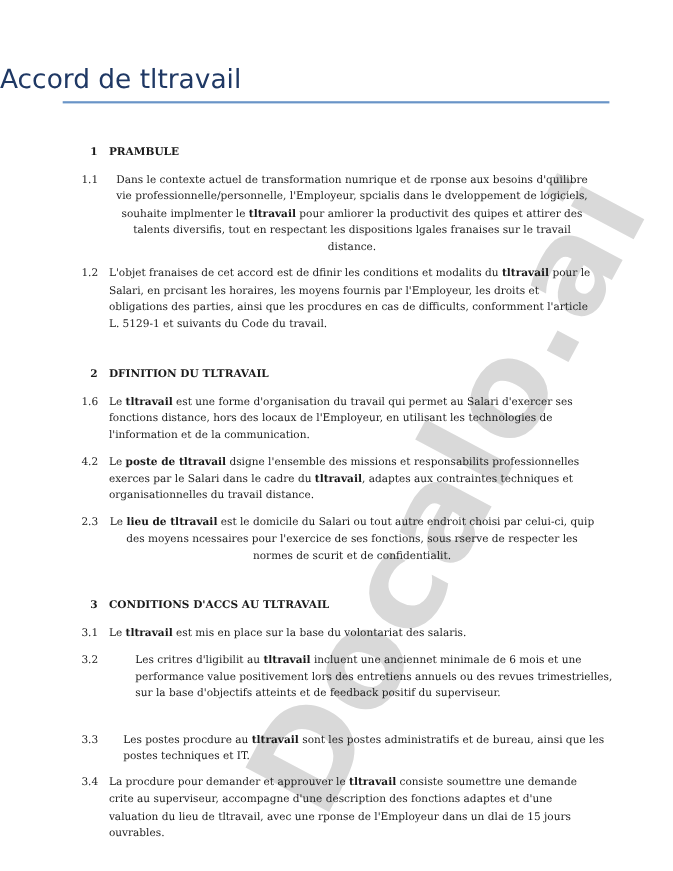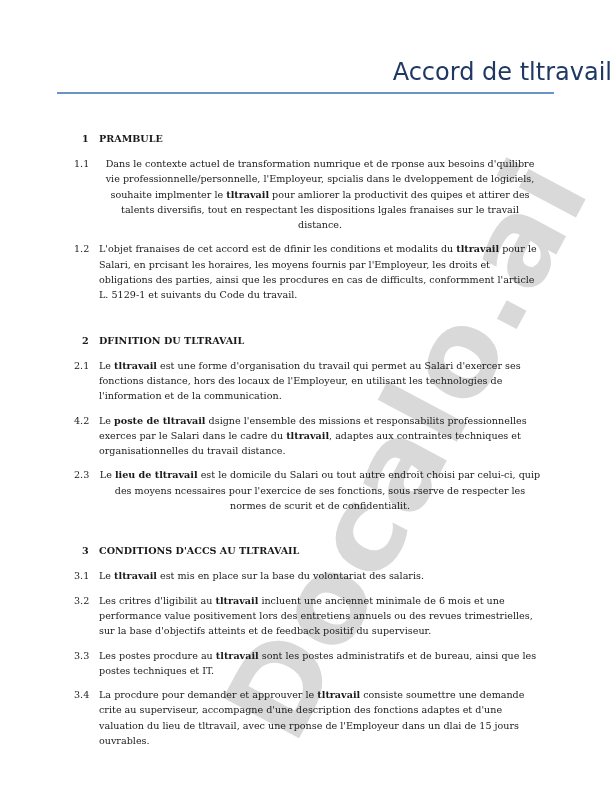--- a/index.html
+++ b/index.html
@@ -1,17 +1,17 @@
 <!DOCTYPE html>
 <html><head>
 <meta charset="utf-8">
 <style>
   html, body { margin: 0; padding: 0; background: #ffffff; }
   body { width: 612px; height: 792px; position: relative; overflow: hidden; font-family: "DejaVu Serif", serif; color: #1a1a1a; }
-  .title { position: absolute; top: 58px; left: 0; width: 612px; text-align: right; font-family: "DejaVu Sans", sans-serif; font-size: 24px; color: #1f3864; letter-spacing: 0px; }
+  .title { position: absolute; top: 58px; left: 0; width: 612px; text-align: left; font-family: "DejaVu Sans", sans-serif; font-size: 24px; color: #1f3864; letter-spacing: 0px; }
   .rule { position: absolute; top: 92px; left: 57px; width: 497px; height: 2px; background: #4f81bd; opacity: 0.85; }
   .watermark { position: absolute; left: 90px; top: 380px; font-family: "DejaVu Sans", sans-serif; font-weight: bold; font-size: 118px; color: #d9d9d9; transform: rotate(-62deg); transform-origin: center; white-space: nowrap; z-index: 0; letter-spacing: 2px; }
   .content { position: absolute; top: 133px; left: 0; width: 612px; z-index: 1; }
   .section-head { position: relative; font-family: "DejaVu Serif", serif; font-weight: bold; font-size: 9.6px; height: 14px; }
   .section-head .num { position: absolute; left: 82px; width: 10px; text-align: left; }
   .section-head .label { position: absolute; left: 99px; }
   .item { position: relative; font-size: 9.6px; line-height: 15.3px; }
   .item .num { position: absolute; left: 74px; }
   .item .text { margin-left: 99px; width: 442px; }
   .item .text b { font-weight: bold; }
@@ -36,45 +36,45 @@
   <div class="item" style="margin-top:9px;">
     <span class="num">1.2</span>
     <div class="text"><span>L'objet franaises de cet accord est de dfinir les conditions et modalits du </span><b>tltravail</b><span> pour le Salari, en prcisant les horaires, les moyens fournis par l'Employeur, les droits et obligations des parties, ainsi que les procdures en cas de difficults, conformment  l'article L. 5129-1 et suivants du Code du travail.</span></div>
   </div>
 
   <div class="section-head" style="margin-top:32px;">
     <span class="num">2</span>
     <span class="label">DFINITION DU TLTRAVAIL</span>
   </div>
   <div class="item" style="margin-top:9px;">
-    <span class="num">2.1</span>
+    <span class="num">1.6</span>
     <div class="text"><span>Le </span><b>tltravail</b><span> est une forme d'organisation du travail qui permet au Salari d'exercer ses fonctions  distance, hors des locaux de l'Employeur, en utilisant les technologies de l'information et de la communication.</span></div>
   </div>
   <div class="item" style="margin-top:9px;">
     <span class="num">4.2</span>
     <div class="text"><span>Le </span><b>poste de tltravail</b><span> dsigne l'ensemble des missions et responsabilits professionnelles exerces par le Salari dans le cadre du </span><b>tltravail</b><span>, adaptes aux contraintes techniques et organisationnelles du travail  distance.</span></div>
   </div>
   <div class="item" style="margin-top:9px;text-align:center;">
     <span class="num">2.3</span>
     <div class="text"><span>Le </span><b>lieu de tltravail</b><span> est le domicile du Salari ou tout autre endroit choisi par celui-ci, quip des moyens ncessaires pour l'exercice de ses fonctions, sous rserve de respecter les normes de scurit et de confidentialit.</span></div>
   </div>
 
   <div class="section-head" style="margin-top:32px;">
     <span class="num">3</span>
     <span class="label">CONDITIONS D'ACCS AU TLTRAVAIL</span>
   </div>
   <div class="item" style="margin-top:9px;">
     <span class="num">3.1</span>
     <div class="text"><span>Le </span><b>tltravail</b><span> est mis en place sur la base du volontariat des salaris.</span></div>
   </div>
-  <div class="item" style="margin-top:9px;">
+  <div class="item" style="margin-top:9px;padding-left:24px;">
     <span class="num">3.2</span>
     <div class="text"><span>Les critres d'ligibilit au </span><b>tltravail</b><span> incluent une anciennet minimale de 6 mois et une performance value positivement lors des entretiens annuels ou des revues trimestrielles, sur la base d'objectifs atteints et de feedback positif du superviseur.</span></div>
   </div>
-  <div class="item" style="margin-top:9px;">
+  <div class="item" style="margin-top:26px;padding-left:13px;">
     <span class="num">3.3</span>
     <div class="text"><span>Les postes procdure au </span><b>tltravail</b><span> sont les postes administratifs et de bureau, ainsi que les postes techniques et IT.</span></div>
   </div>
   <div class="item" style="margin-top:9px;">
     <span class="num">3.4</span>
     <div class="text"><span>La procdure pour demander et approuver le </span><b>tltravail</b><span> consiste  soumettre une demande crite au superviseur, accompagne d'une description des fonctions adaptes et d'une valuation du lieu de tltravail, avec une rponse de l'Employeur dans un dlai de 15 jours ouvrables.</span></div>
   </div>
 
 </div>
 

